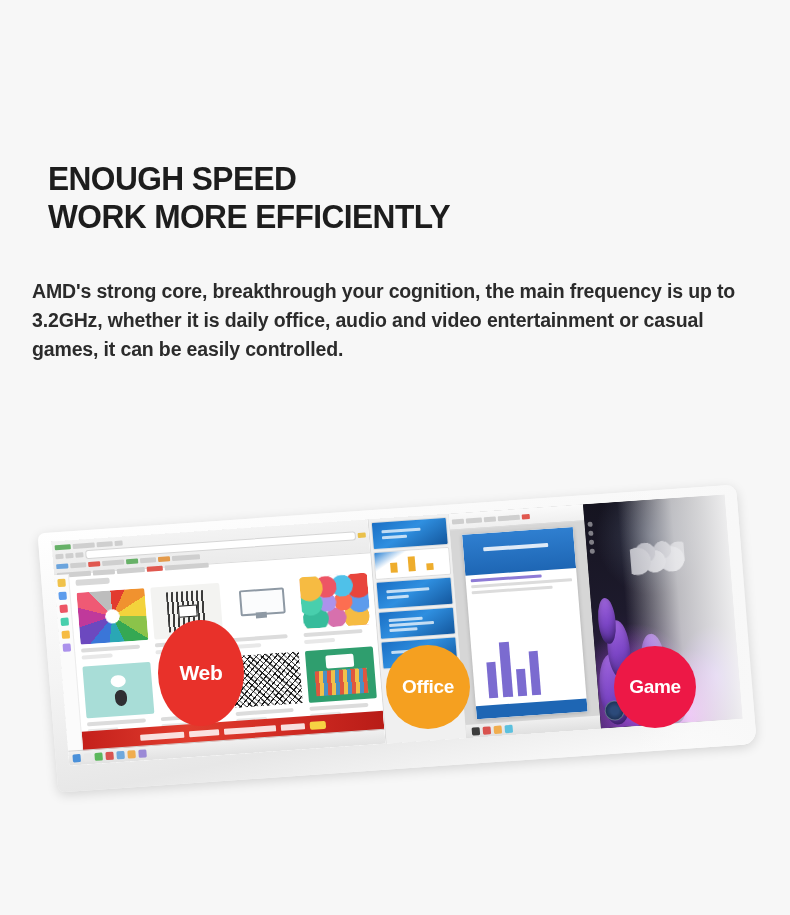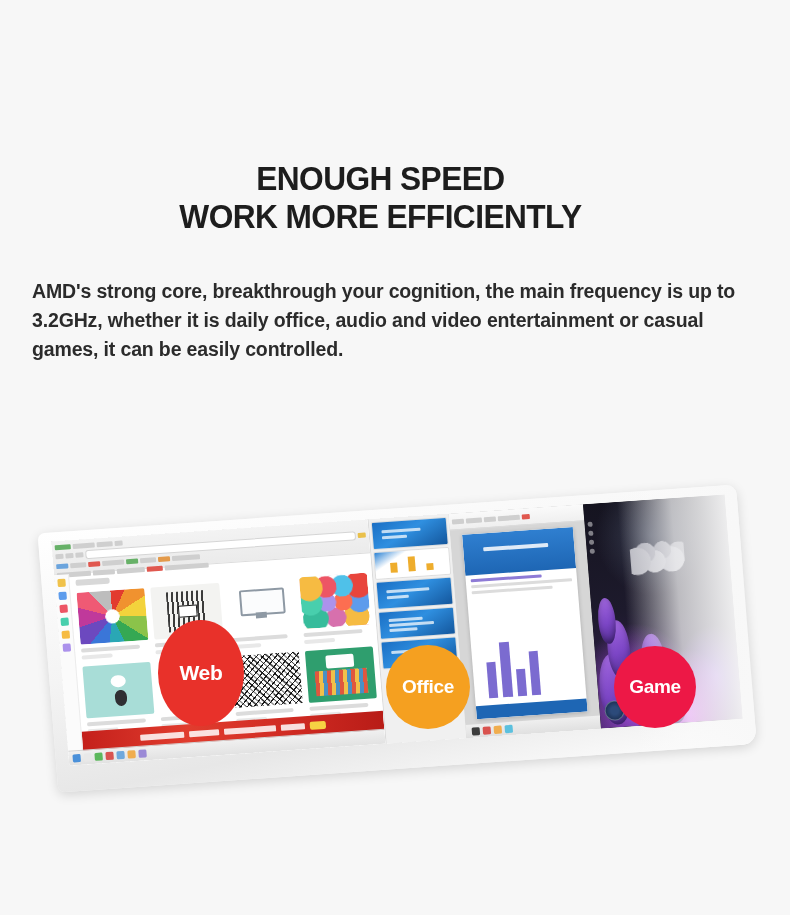--- a/index.html
+++ b/index.html
@@ -11,24 +11,23 @@
     height: 915px;
     background: #f7f7f7;
     font-family: "Liberation Sans", sans-serif;
     overflow: hidden;
     position: relative;
   }
 
   
   .text-block {
     position: absolute;
-    left: 30px;
+    left: 48px;
     top: 160px;
     width: 730px;
-    text-align: center;
   }
   .headline {
     font-family: "Liberation Sans", sans-serif;
     font-weight: bold;
     font-size: 33px;
     line-height: 38px;
     letter-spacing: -0.6px;
     color: #1d1d1d;
     margin: 0;
     transform: scaleX(0.96);

